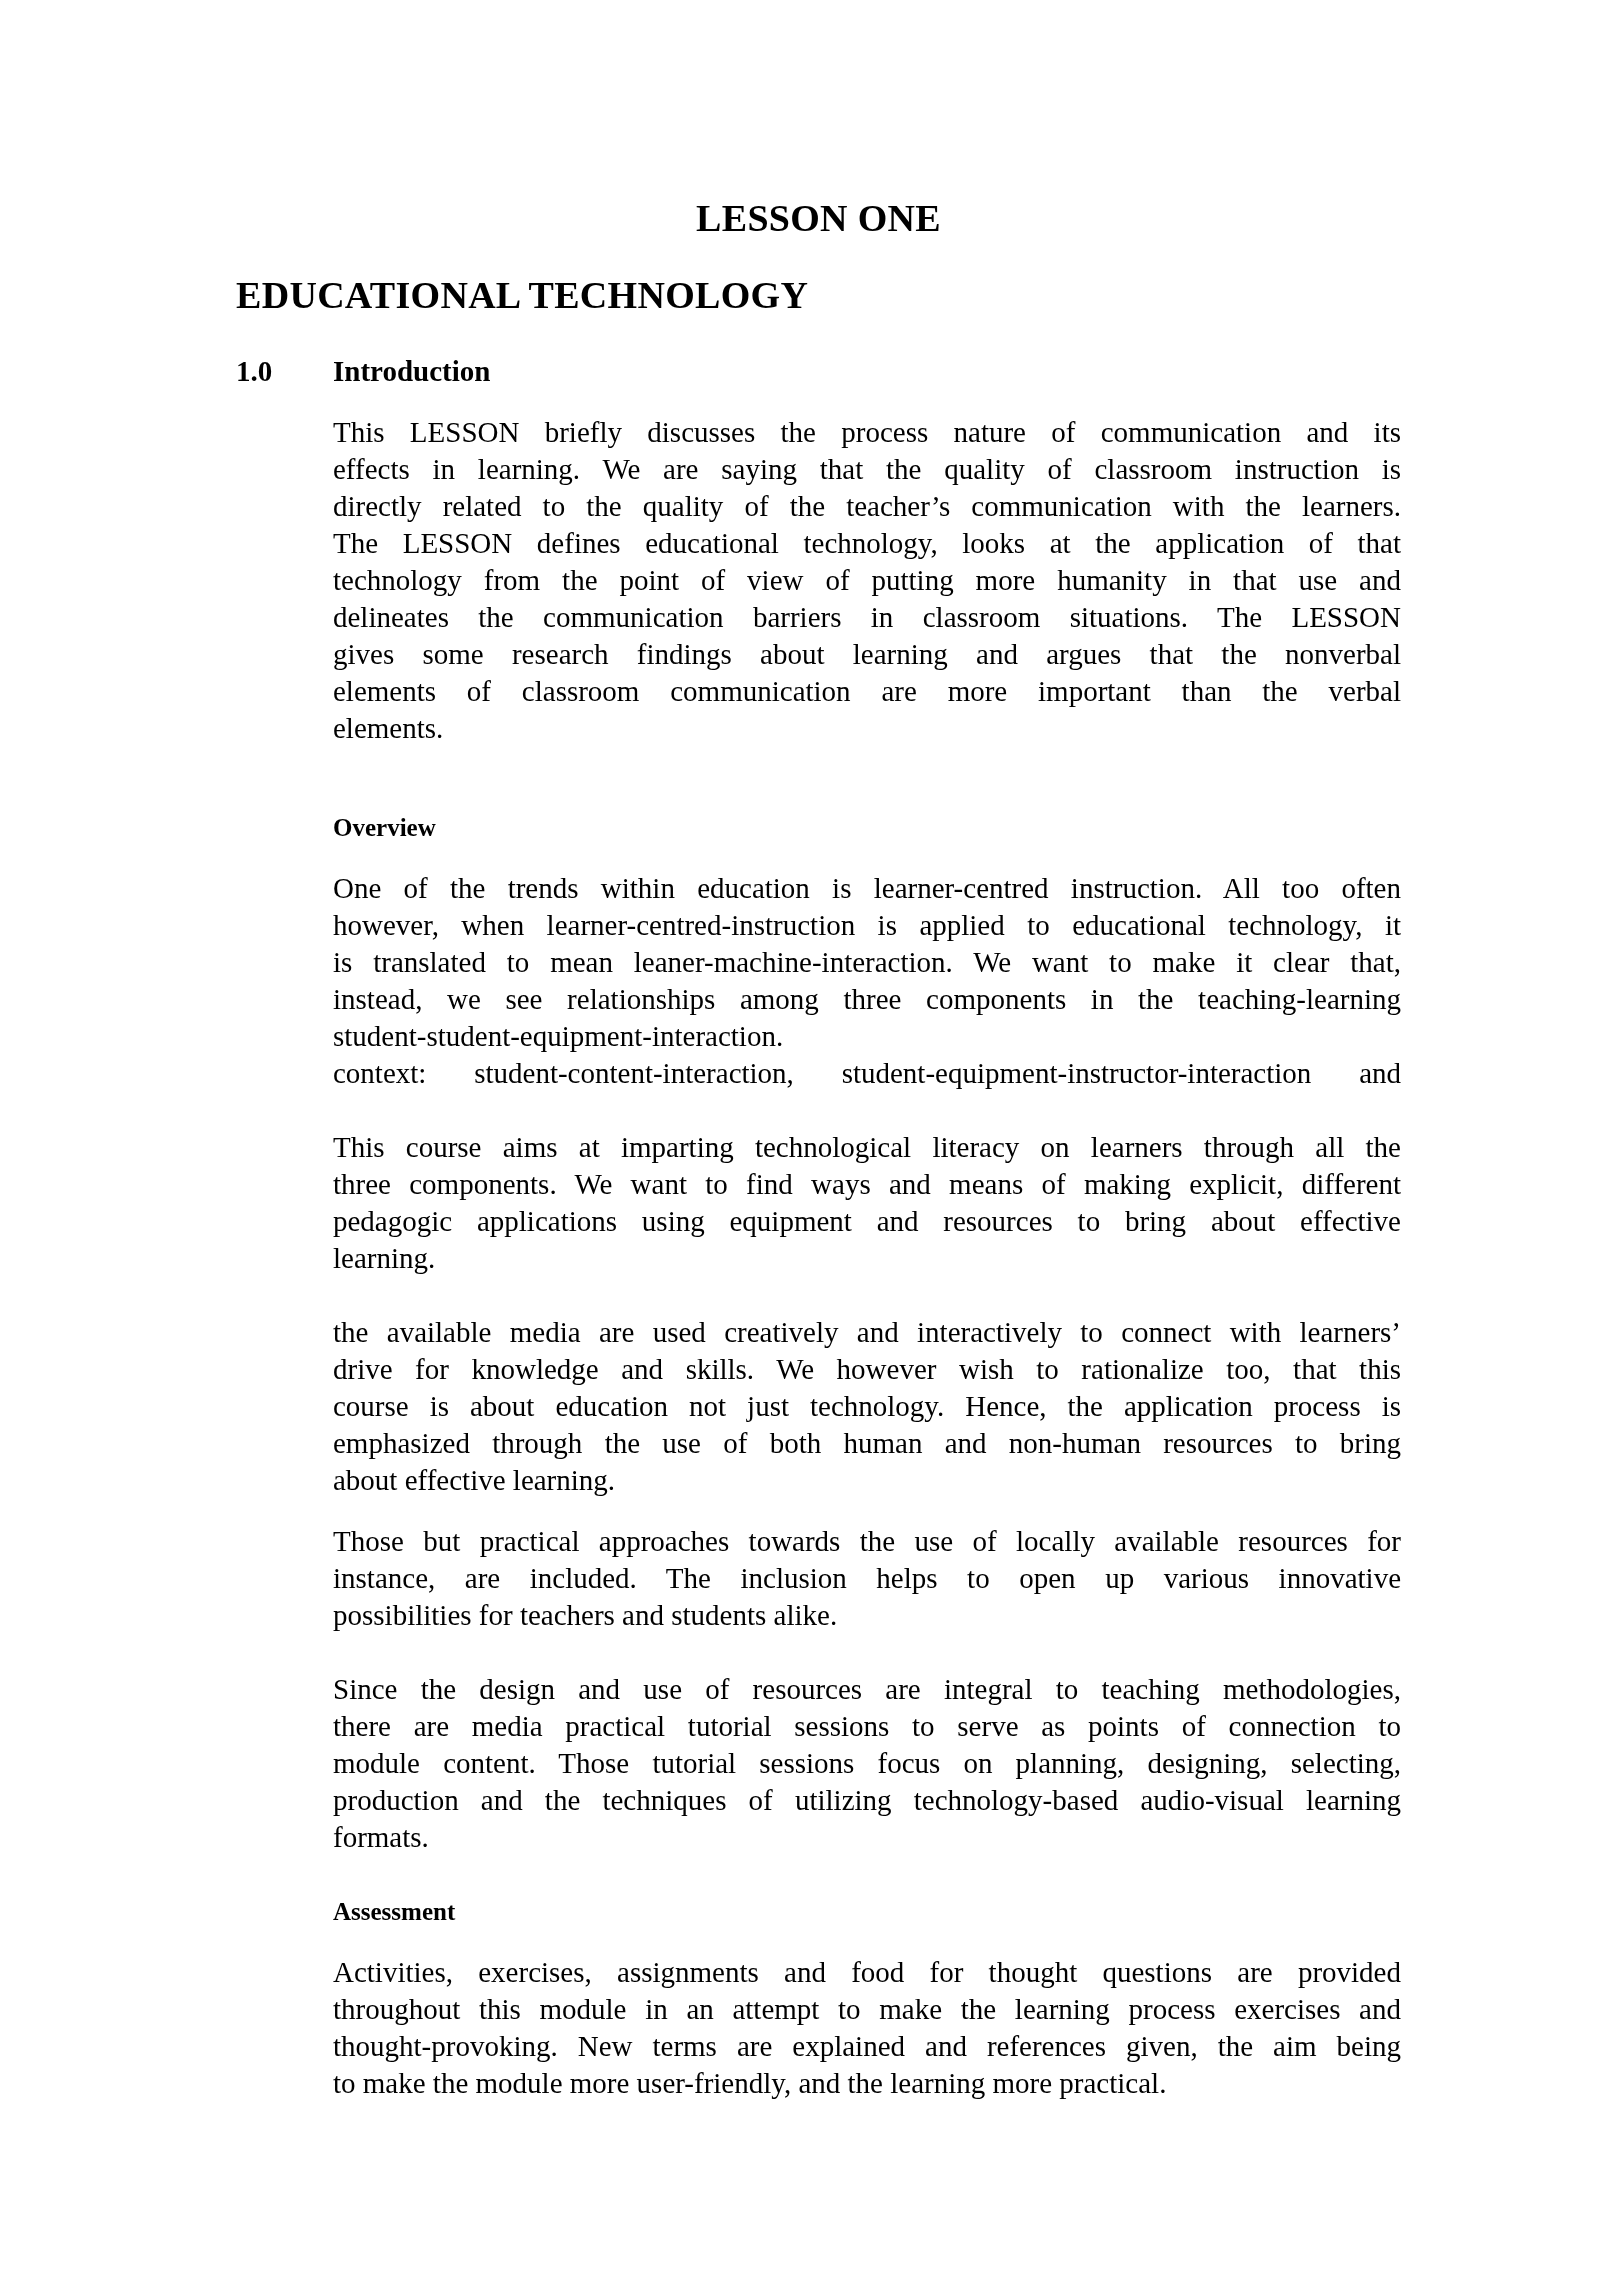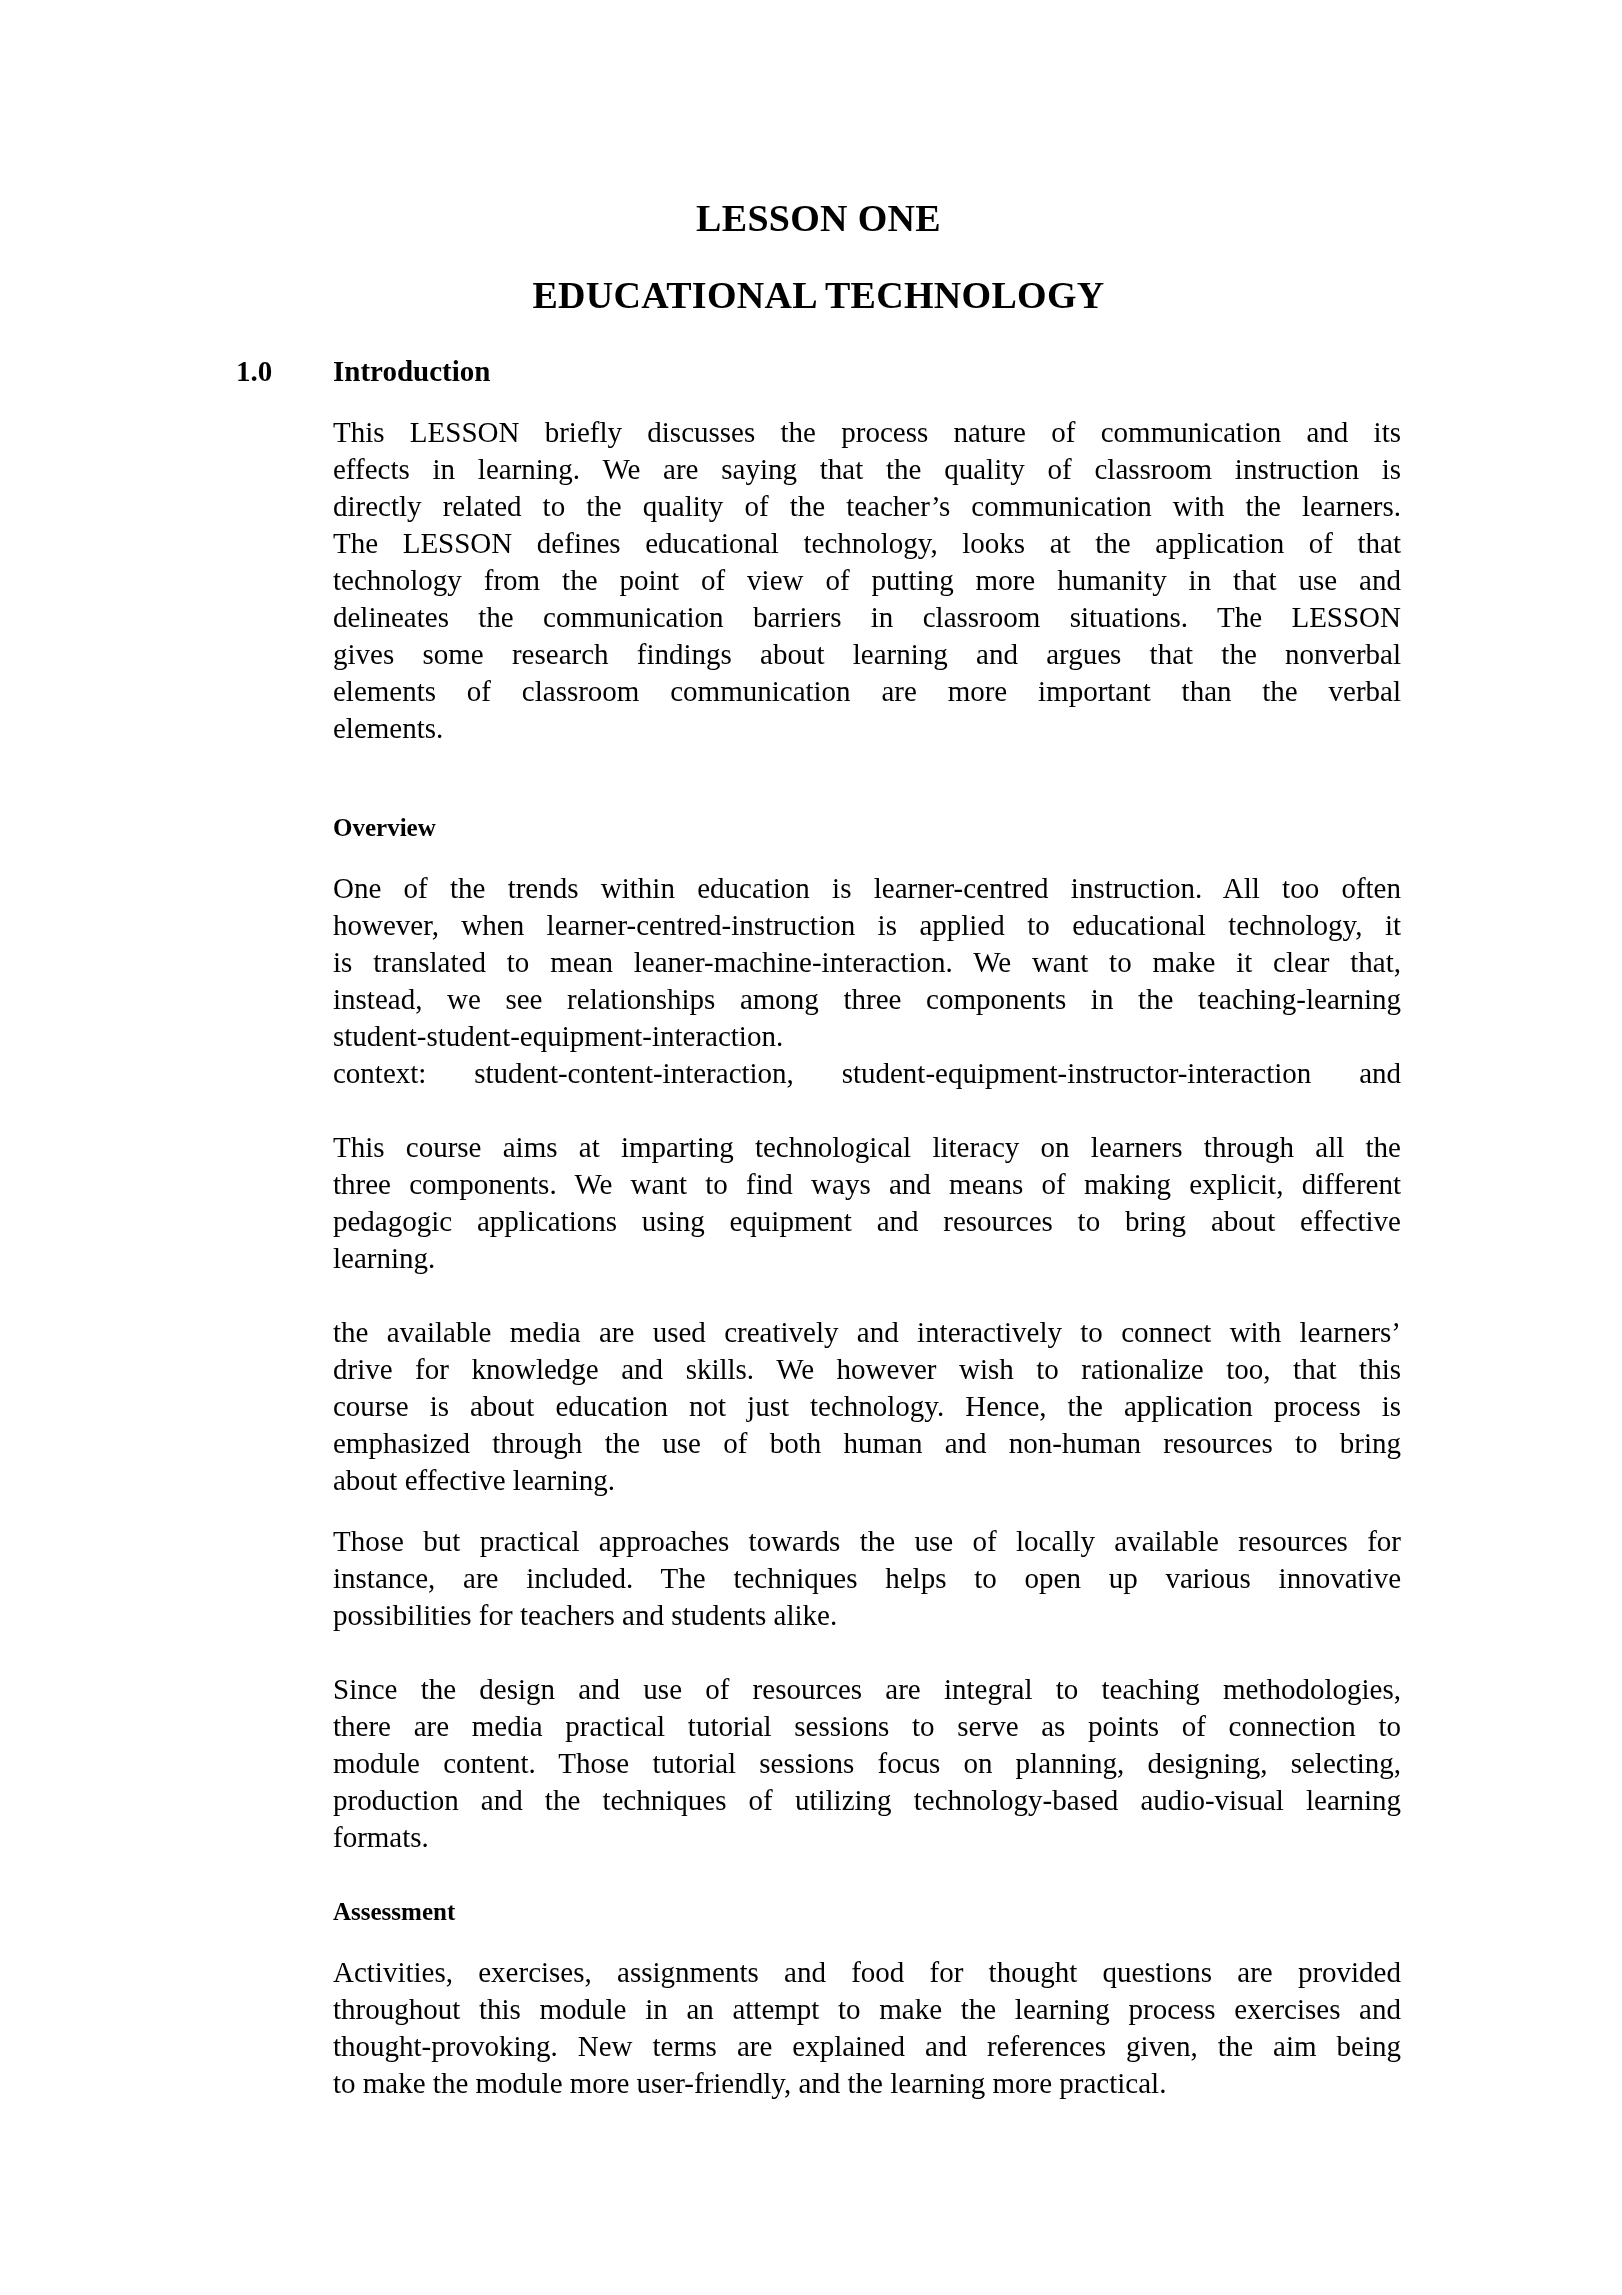--- a/index.html
+++ b/index.html
@@ -26,21 +26,21 @@
     font-size: 38px;
     line-height: 44px;
     font-weight: 700;
     text-align: center;
     letter-spacing: 0.3px;
   }
   .sub-title {
     font-size: 38px;
     line-height: 44px;
     font-weight: 700;
-    text-align: center;
+    text-align: left;
     letter-spacing: 0.3px;
     margin-top: 33px;
   }
   .intro-row {
     margin-top: 36px;
     display: flex;
     font-weight: 700;
     font-size: 29px;
     line-height: 37px;
   }
@@ -119,21 +119,21 @@
     <div class="para gap-sm">
         <div class="pline">the available media are used creatively and interactively to connect with learners’</div>
         <div class="pline">drive for knowledge and skills.  We however wish to rationalize too, that this</div>
         <div class="pline">course is about education not just technology.  Hence, the application process is</div>
         <div class="pline">emphasized through the use of both human and non-human resources to bring</div>
         <div class="pline last">about effective learning.</div>
       </div>
 
     <div class="para">
         <div class="pline">Those but practical approaches towards the use of locally available resources for</div>
-        <div class="pline">instance, are included.  The techniques helps to open up various innovative</div>
+        <div class="pline">instance, are included.  The inclusion helps to open up various innovative</div>
         <div class="pline last">possibilities for teachers and students alike.</div>
       </div>
 
     <div class="para gap-sm">
         <div class="pline">Since the design and use of resources are integral to teaching methodologies,</div>
         <div class="pline">there are media practical tutorial sessions to serve as points of connection to</div>
         <div class="pline">module content.  Those tutorial sessions focus on planning, designing, selecting,</div>
         <div class="pline">production and the techniques of utilizing technology-based audio-visual learning</div>
         <div class="pline last">formats.</div>
       </div>

